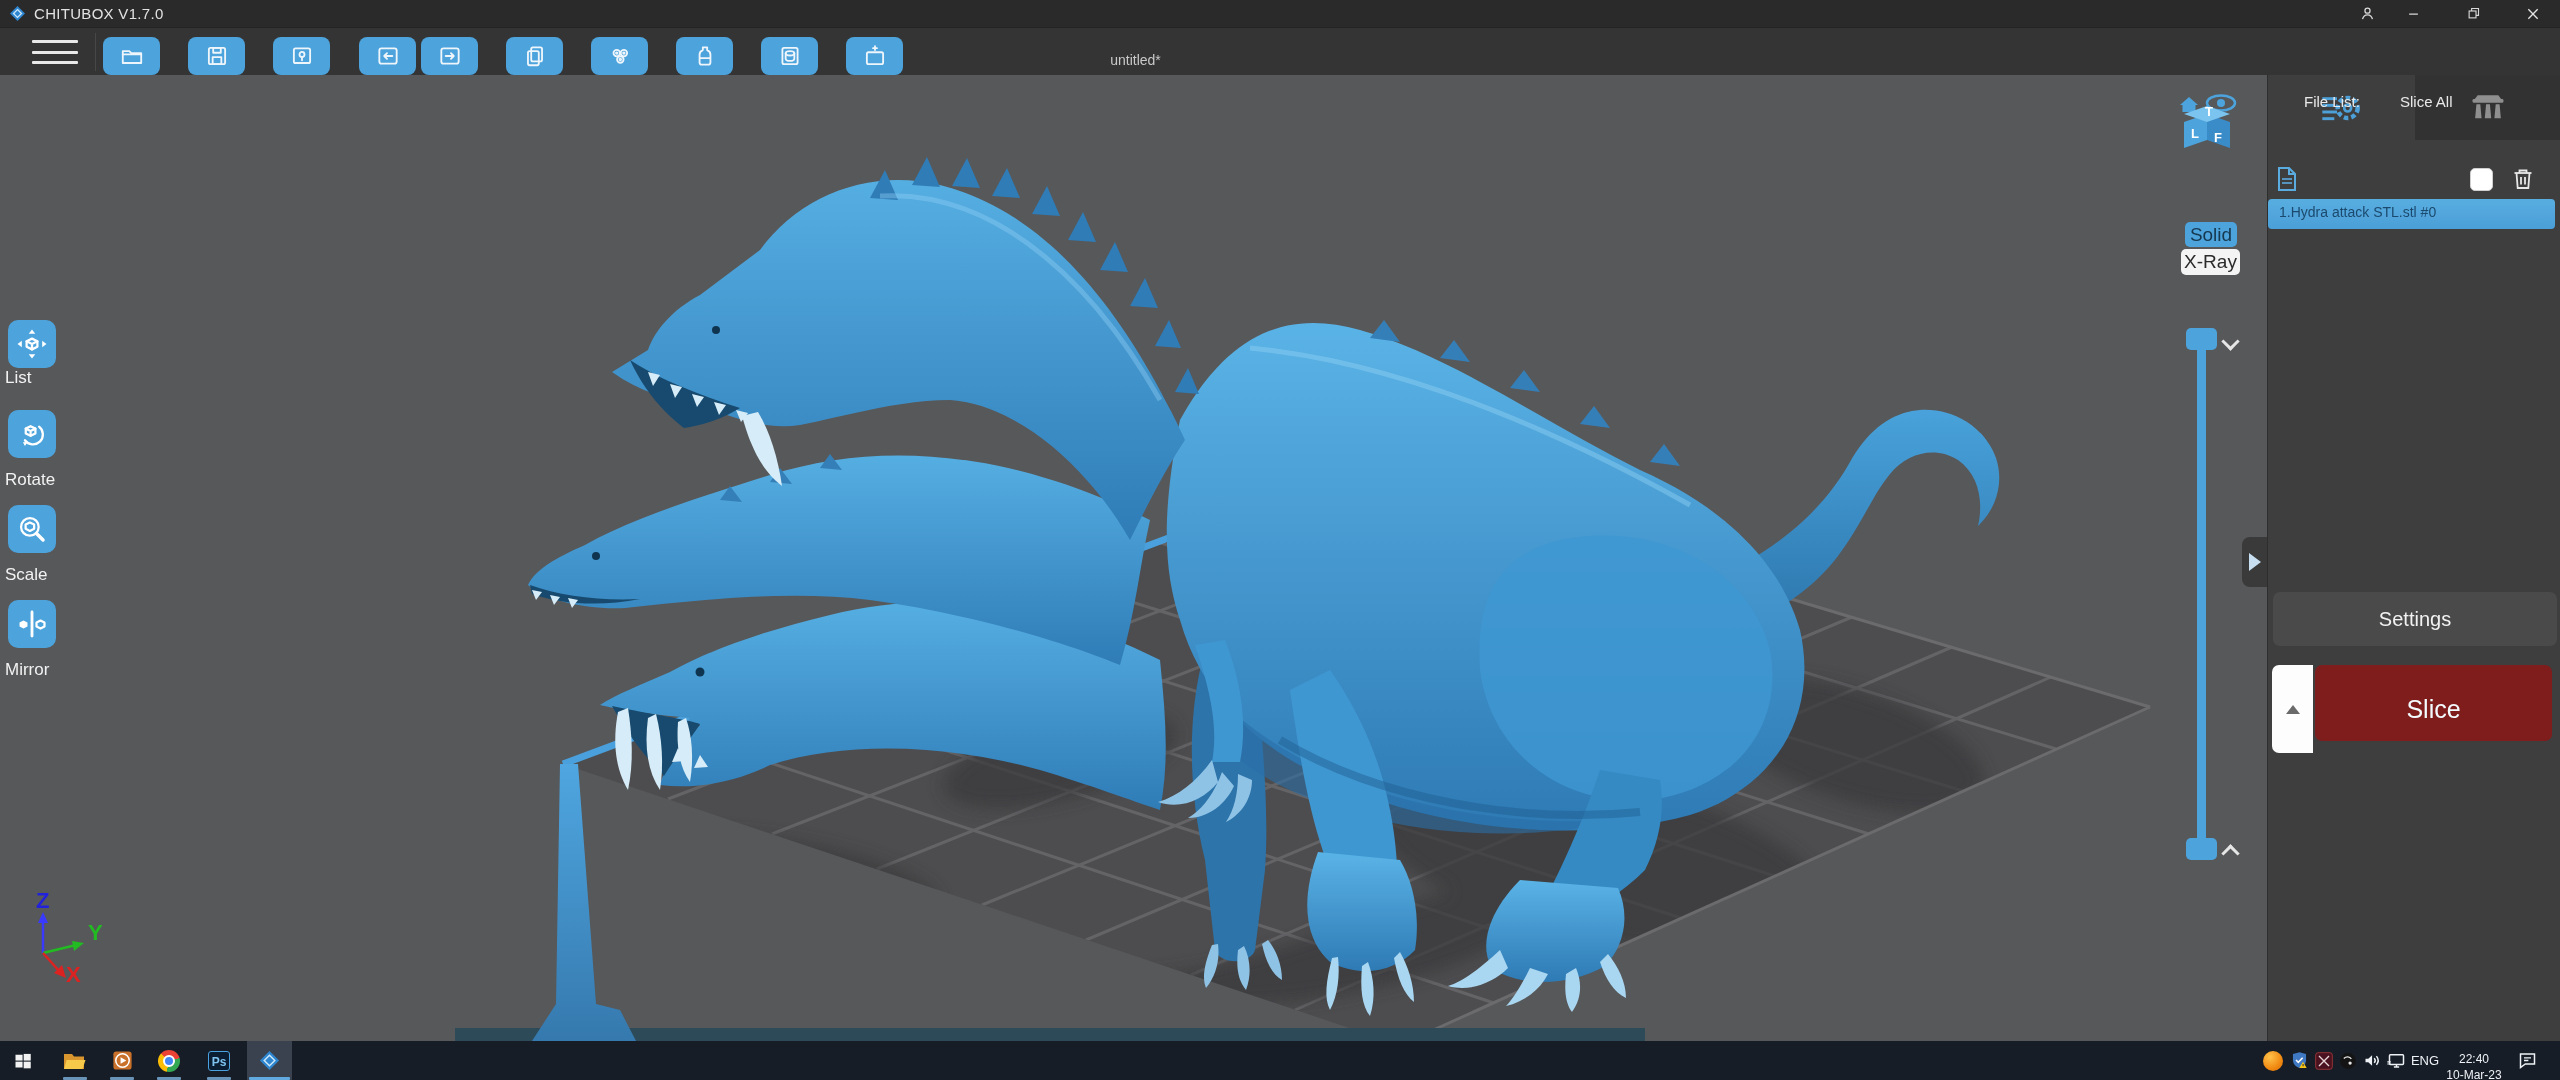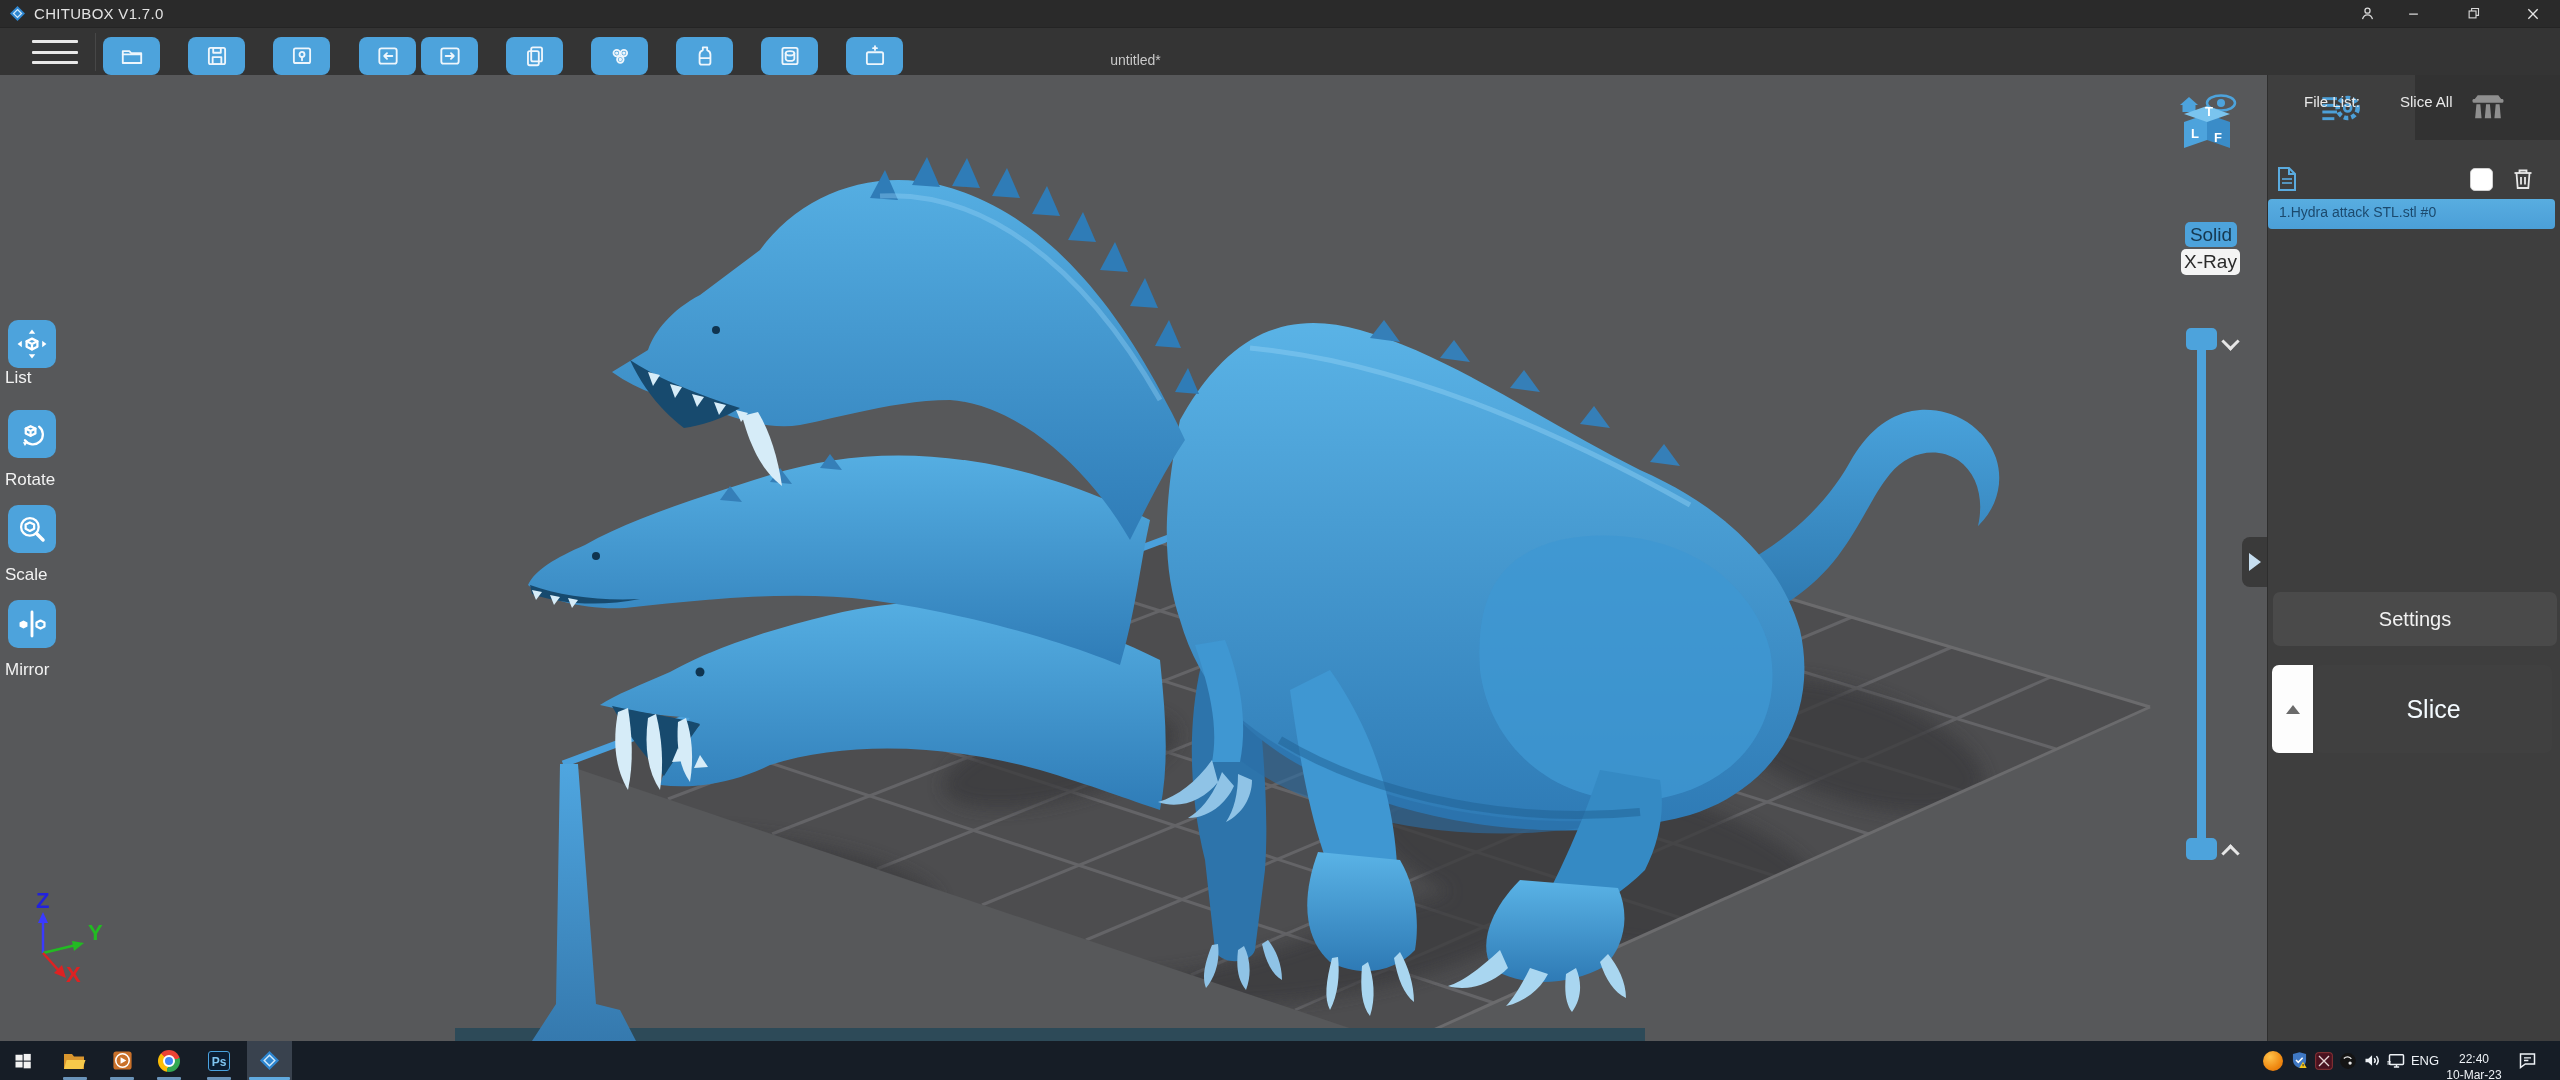--- a/index.html
+++ b/index.html
@@ -47,21 +47,21 @@
   .right-panel { position:absolute; left:2267px; top:75px; width:293px; height:966px; background:#3e3e3e; z-index:25; border-left:1px solid #2e2e2e; }
   .panel-tabs { position:absolute; left:0; top:0; width:293px; height:65px; display:flex; }
   .ptab { flex:1; display:flex; align-items:center; justify-content:center; cursor:pointer; }
   .ptab.inactive { background:#323232; }
   .flh { position:absolute; top:93px; font-size:15px; color:#e9e9e9; }
   .checkbox { position:absolute; left:2470px; top:168px; width:23px; height:23px; background:#fff; border-radius:5px; border:1px solid #cfcfcf; cursor:pointer; z-index:26; }
   .file-item { position:absolute; left:2268px; top:199px; width:287px; height:30px; background:linear-gradient(#58ade0,#4b9fd8); border-radius:4px; color:#1c4a6e; font-size:14px; line-height:26px; padding-left:11px; cursor:pointer; z-index:26; overflow:hidden; white-space:nowrap; }
   .settings-btn { position:absolute; left:2273px; top:592px; width:284px; height:54px; background:#4a4a4a; border-radius:7px; color:#f2f2f2; font-size:20px; text-align:center; line-height:54px; cursor:pointer; z-index:26; }
   .slice-arrow-btn { position:absolute; left:2272px; top:665px; width:41px; height:88px; background:#fdfdfd; border-radius:7px 0 0 7px; cursor:pointer; z-index:26; display:flex; align-items:center; justify-content:center; }
   .slice-arrow-btn::before { content:""; width:0; height:0; border-bottom:9px solid #6a6a6a; border-left:7px solid transparent; border-right:7px solid transparent; }
-  .slice-btn { position:absolute; left:2315px; top:665px; width:237px; height:88px; background:#404040; border-radius:7px; color:#f4fbff; font-size:25px; text-align:center; line-height:88px; cursor:pointer; z-index:26; }
+  .slice-btn { position:absolute; left:2315px; top:665px; width:237px; height:76px; background:#7f1d1d; border-radius:7px; color:#f4fbff; font-size:25px; text-align:center; line-height:88px; cursor:pointer; z-index:26; }
 
   
   .taskbar { position:absolute; left:0; top:1041px; width:2560px; height:39px; background:#161d26; z-index:40; }
   .tb-item { position:absolute; top:0; height:39px; display:flex; align-items:center; justify-content:center; cursor:pointer; }
   .runline { position:absolute; bottom:0; height:3px; background:#6a93b8; border-radius:1px; }
   .chitu-tile { position:absolute; left:247px; top:0; width:45px; height:39px; background:#39424e; }
   .chitu-tile .runline { left:2px; width:41px; background:#61aadf; }
   .ps-tile { width:22px; height:20px; background:#0b1d33; border:1px solid #4aa3e0; border-radius:3px; color:#7ec3f0; font-size:12px; font-weight:bold; text-align:center; line-height:20px; }
   .chrome-ball { width:22px; height:22px; border-radius:50%; background:conic-gradient(from -45deg,#ea4335 0 33%,#34a853 0 66%,#fbbc05 0 100%); position:relative; }
   .chrome-ball::after { content:""; position:absolute; left:5px; top:5px; width:12px; height:12px; border-radius:50%; background:#4285f4; border:2px solid #fff; box-sizing:border-box; }

